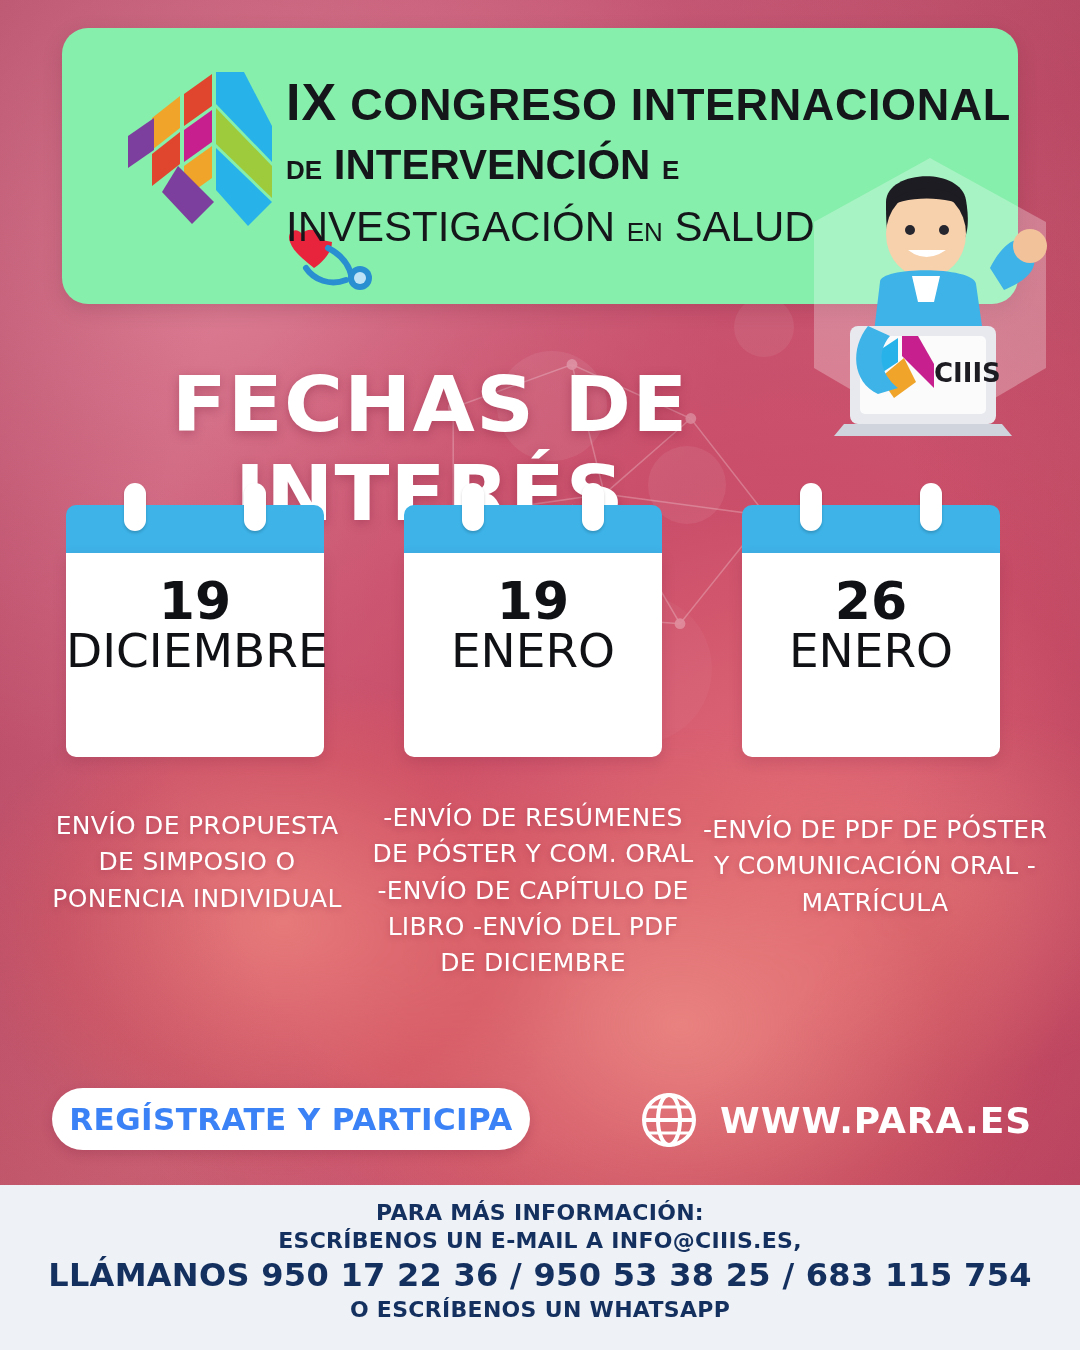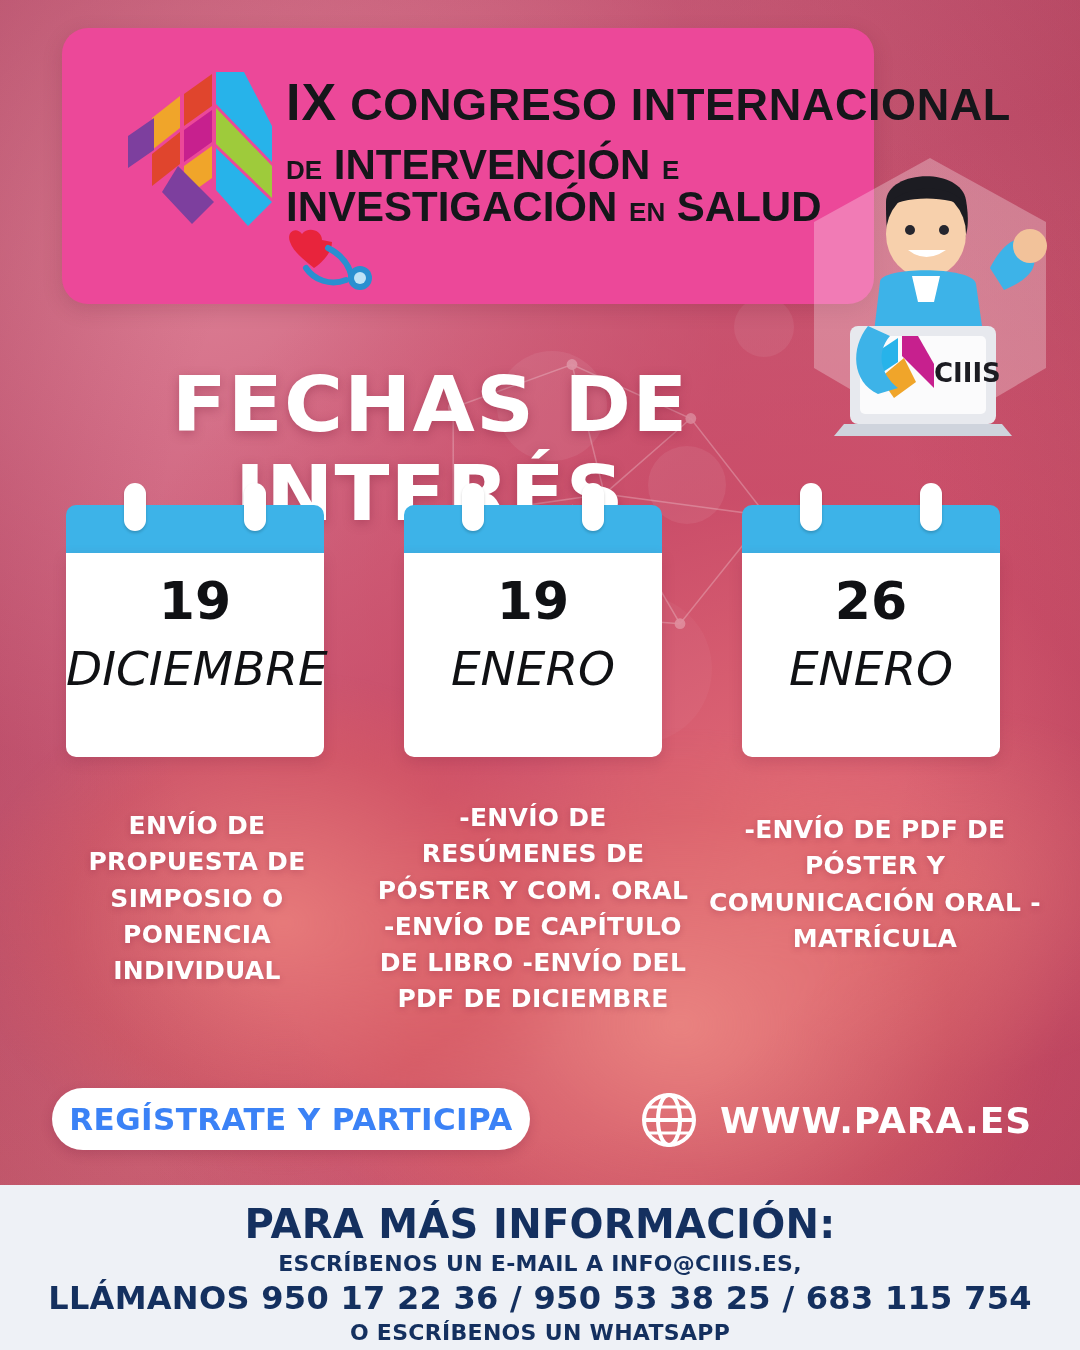--- a/index.html
+++ b/index.html
@@ -54,23 +54,23 @@
     position: absolute;
     inset: 0;
     background: radial-gradient(ellipse at 50% 45%, rgba(0,0,0,0) 50%, rgba(120,20,48,0.25) 100%);
   }
 
   
   .logo-card {
     position: absolute;
     left: 62px;
     top: 28px;
-    width: 812px;
+    width: 956px;
     height: 276px;
-    background: #ec4899;
+    background: #86efac;
     border-radius: 26px;
     box-shadow: 0 6px 20px rgba(90,20,45,0.18);
   }
   .logo-mark {
     position: absolute;
     left: 60px;
     top: 38px;
     width: 170px;
     height: 180px;
   }
@@ -103,24 +103,24 @@
     font-weight: bold;
     font-size: 42px;
     line-height: 1;
     margin-top: 16px;
     white-space: nowrap;
   }
   .lt-row2 .sm, .lt-row3 .sm {
     font-size: 26px;
   }
   .lt-row3 {
-    font-weight: bold;
+    font-weight: normal;
     font-size: 42px;
     line-height: 1;
-    margin-top: 0;
+    margin-top: 20px;
     white-space: nowrap;
   }
 
   
   .mascot {
     position: absolute;
     right: 14px;
     top: 150px;
     width: 272px;
     height: 330px;
@@ -190,35 +190,34 @@
     font-size: 52px;
     color: #101114;
     padding-top: 22px;
     line-height: 1;
   }
   .cal .month {
     font-family: "DejaVu Sans", sans-serif;
     font-size: 47px;
     color: #101114;
     line-height: 1;
-    margin-top: 18px;
-    font-style: italic;
+    margin-top: 0;
   }
 
   .cal1 { left: 66px; }
   .cal2 { left: 404px; }
   .cal3 { left: 742px; }
 
   
   .notes {
     position: absolute;
     top: 800px;
     color: #ffffff;
     font-family: "DejaVu Sans", sans-serif;
-    font-weight: bold;
+    font-weight: normal;
     font-size: 25px;
     line-height: 1.45;
     text-align: center;
     letter-spacing: 0.3px;
     text-shadow: 0 2px 6px rgba(120,25,55,0.25);
   }
   .n1 { left: 42px; width: 310px; top: 808px; }
   .n2 { left: 372px; width: 322px; top: 800px; }
   .n3 { left: 700px; width: 350px; top: 812px; text-align: center; }
 
@@ -273,21 +272,21 @@
     box-sizing: border-box;
   }
   .footer div {
     font-family: "DejaVu Sans", sans-serif;
     font-weight: bold;
     color: #14305f;
     font-size: 22px;
     line-height: 1.28;
     letter-spacing: 0.3px;
   }
-  .footer .l1 { font-size: 40px; }
+  .footer .l1 { font-size: 22px; }
   .footer .l3 { font-size: 32px; }
 </style>
 </head>
 <body>
 
 <div class="bg-root">
   <div class="bg-hands"></div>
   <div class="bg-blobs">
     <span style="left:46%;top:26%;width:110px;height:110px;"></span>
     <span style="left:60%;top:33%;width:78px;height:78px;"></span>

